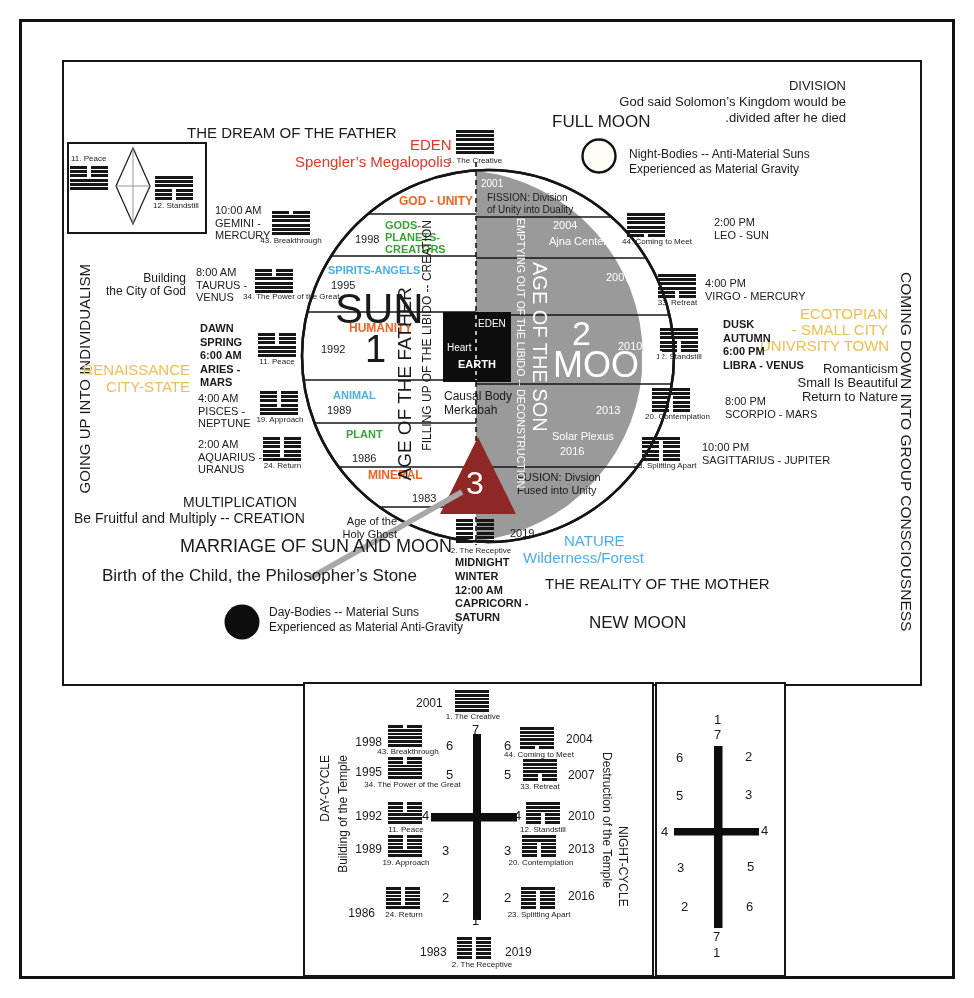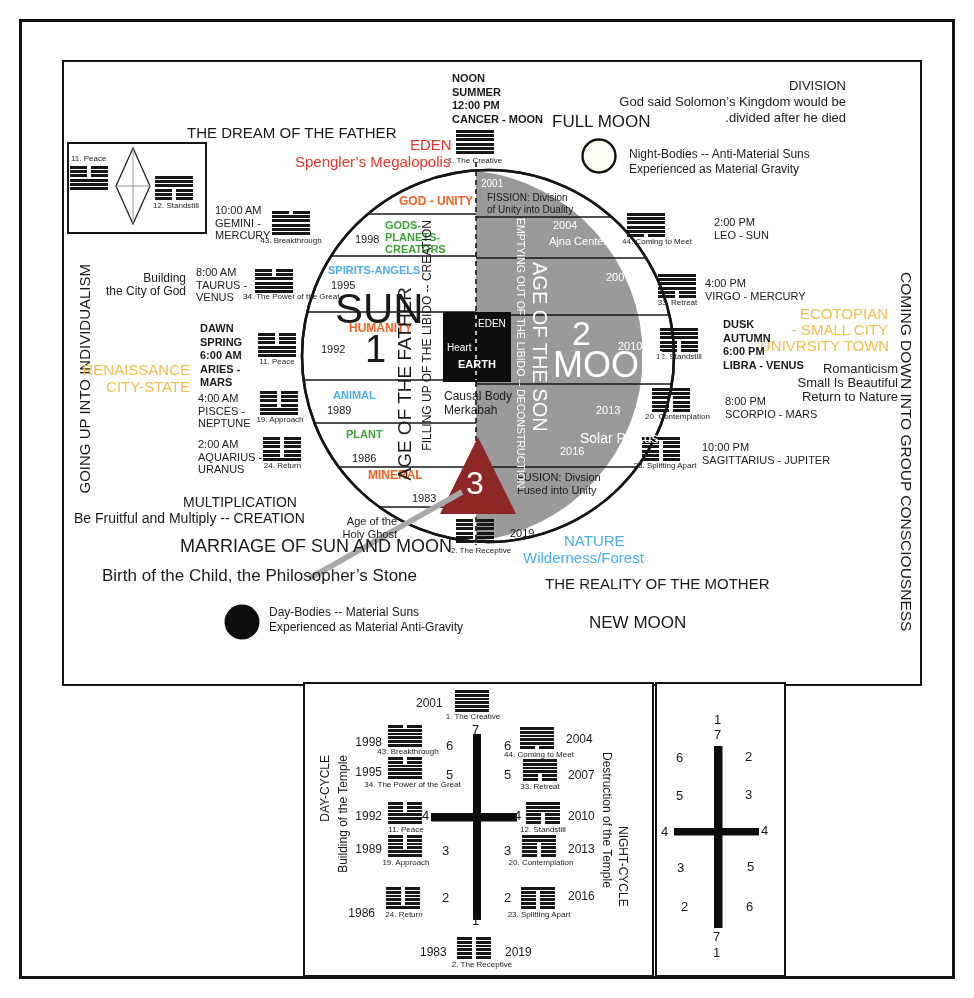--- a/index.html
+++ b/index.html
@@ -83,26 +83,20 @@
     <line x1="133" y1="148" x2="133" y2="224" stroke="#8a8a8a" stroke-width="0.9"></line>
     <line x1="116" y1="186" x2="150" y2="186" stroke="#8a8a8a" stroke-width="0.9"></line>
 
     <rect x="473" y="734" width="8" height="186" fill="#0d0d0d"></rect>
     <rect x="431" y="813" width="86" height="8.5" fill="#0d0d0d"></rect>
 
     <rect x="714" y="746" width="8.5" height="182" fill="#0d0d0d"></rect>
     <rect x="674" y="828" width="85" height="7.5" fill="#0d0d0d"></rect>
   </svg>
 
-  <div class="t b" style="left:452px;top:72px;font-size:11px;line-height:13.5px;">
-    <div>NOON</div>
-    <div>SUMMER</div>
-    <div>12:00 PM</div>
-    <div>CANCER - MOON</div>
-  </div>
   <div class="hx" style="left:456px;top:130px;">
       <div class="hx-row">
         <span class="bar full"></span>
       </div>
       <div class="hx-row">
         <span class="bar full"></span>
       </div>
       <div class="hx-row">
         <span class="bar full"></span>
       </div>
@@ -525,21 +519,21 @@
     <div>FISSION: Division</div>
     <div>of Unity into Duality</div>
   </div>
   <div class="t yrw" style="left:553px;top:219px;">2004</div>
   <div class="t wht" style="left:549px;top:235px;font-size:11px;">Ajna Center</div>
   <div class="t yrw" style="left:606px;top:271px;">2007</div>
   <div class="t wht" style="left:572px;top:316px;font-size:34px;line-height:1;">2</div>
   <div class="t yrw" style="left:618px;top:340px;">2010</div>
   <div class="t wht" style="left:553px;top:347px;font-size:36px;line-height:1;">MOON</div>
   <div class="t yrw" style="left:596px;top:404px;">2013</div>
-  <div class="t wht" style="left:552px;top:430px;font-size:14px;margin-left:28px;">Solar Plexus</div>
+  <div class="t wht" style="left:552px;top:430px;font-size:11px;">Solar Plexus</div>
   <div class="t yrw" style="left:560px;top:445px;">2016</div>
   <div class="t" style="left:517px;top:471px;font-size:11px;line-height:13px;">
     <div>FUSION: Divsion</div>
     <div>Fused into Unity</div>
   </div>
   <div class="t vdn wht" style="left:514px;top:218px;font-size:10.5px;">EMPTYING OUT OF THE LIBIDO -- DECONSTRUCTION</div>
   <div class="t vdn wht" style="left:528px;top:262px;font-size:20px;">AGE OF THE SON</div>
   <div class="t wht" style="left:466px;top:467px;font-size:32px;line-height:1;">3</div>
   <div class="t rgt" style="left:317px;top:515px;width:80px;font-size:11px;line-height:12.5px;">
     <div>Age of the</div>
@@ -567,20 +561,27 @@
         <span class="bar half"></span>
         <span class="bar half"></span>
       </div>
       <div class="hx-row">
         <span class="bar half"></span>
         <span class="bar half"></span>
       </div>
     </div>
   <div class="t lbl ctr" style="left:448px;top:546px;width:66px;">2. The Receptive</div>
   <div class="t yr" style="left:510px;top:527px;">2019</div>
+  <div class="t b tm" style="left:455px;top:556px;line-height:13.8px;">
+    <div>MIDNIGHT</div>
+    <div>WINTER</div>
+    <div>12:00 AM</div>
+    <div>CAPRICORN -</div>
+    <div>SATURN</div>
+  </div>
   <div class="t blu" style="left:564px;top:532px;font-size:15px;">NATURE</div>
   <div class="t blu" style="left:523px;top:549px;font-size:15px;">Wilderness/Forest</div>
   <div class="t" style="left:545px;top:575px;font-size:15px;">THE REALITY OF THE MOTHER</div>
   <div class="t" style="left:589px;top:613px;font-size:17px;">NEW MOON</div>
   <div class="t" style="left:180px;top:536px;font-size:18px;">MARRIAGE OF SUN AND MOON</div>
   <div class="t" style="left:102px;top:566px;font-size:17px;">Birth of the Child, the Philosopher’s Stone</div>
   <div class="t" style="left:269px;top:605px;font-size:12px;">Day-Bodies -- Material Suns</div>
   <div class="t" style="left:269px;top:620px;font-size:12px;">Experienced as Material Anti-Gravity</div>
 
   <div class="t vup" style="left:318px;top:755px;font-size:12px;">DAY-CYCLE</div>

